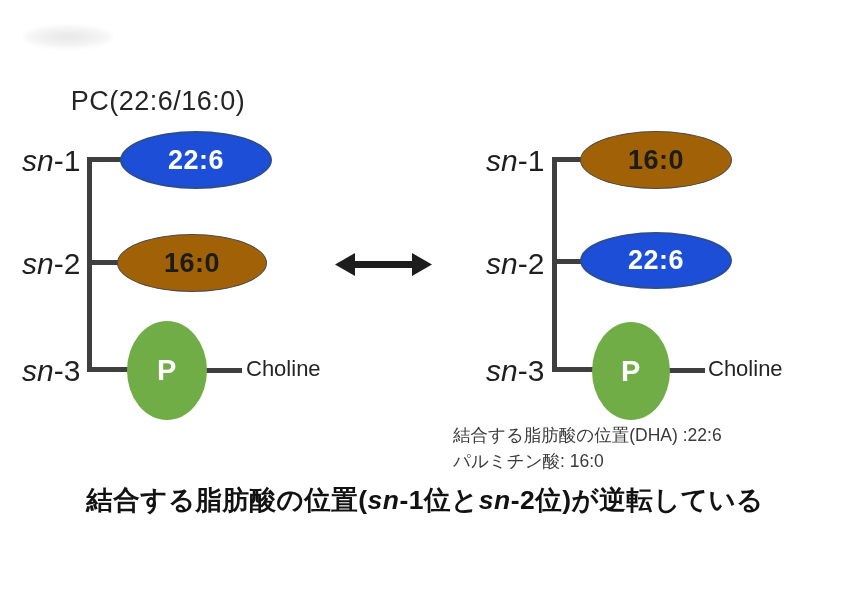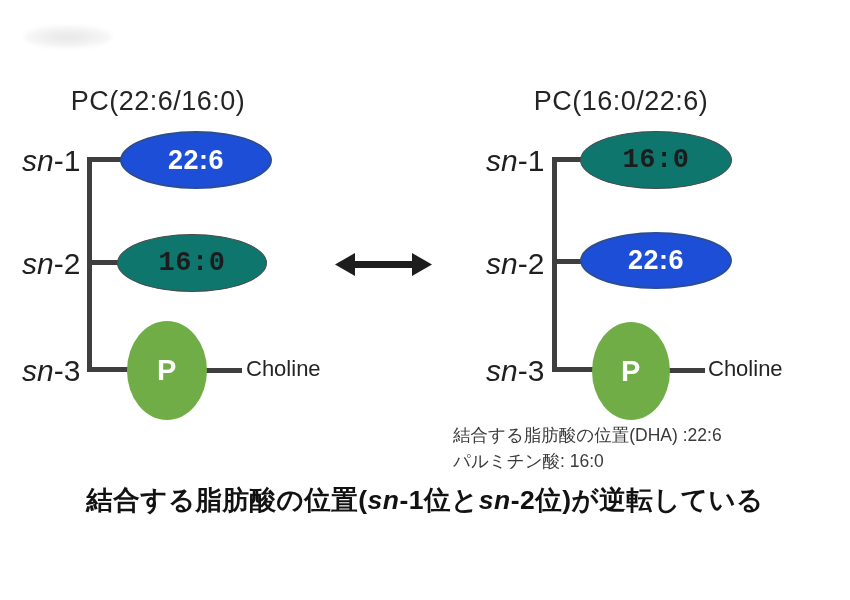--- a/index.html
+++ b/index.html
@@ -14,21 +14,21 @@
   }
   .title{position:absolute;font-size:27px;letter-spacing:0.5px;text-align:center;width:212px;color:#242424;}
   .snlabel{position:absolute;font-size:30px;color:#1f1f1f;}
   .it{font-style:italic;}
   .vline,.hline{position:absolute;background:#3f3f3f;}
   .node{
     position:absolute;display:flex;align-items:center;justify-content:center;
     border-radius:50%;font-weight:bold;font-size:27px;letter-spacing:0.5px;box-sizing:border-box;
   }
   .node.dha{background:#1d4ed8;border:2px solid #2c4d8e;color:#ffffff;}
-  .node.empty{background:#0f766e;border:1.5px solid #4a4a4a;color:#1c1c1c;font-family:Liberation Mono, monospace;}
+  .node.empty{background:#a16207;border:1.5px solid #4a4a4a;color:#1c1c1c;}
   .node.phos{background:#70ad47;border:none;color:#ffffff;font-size:29px;}
   .choline{position:absolute;font-size:22px;color:#242424;}
   .anno{position:absolute;left:453px;top:422px;font-size:17.5px;line-height:26px;color:#3a3a3a;}
   .caption{
     position:absolute;left:0;top:482px;width:850px;text-align:center;
     font-weight:bold;font-size:26.5px;color:#121212;letter-spacing:0.5px;
   }
   .arrow-svg{position:absolute;left:335px;top:249px;}
 </style>
 </head>
@@ -54,21 +54,20 @@
   <div class="node empty" style="left:117px;top:234px;width:150px;height:58px;">16:0</div>
   <div class="node phos" style="left:127px;top:321px;width:80px;height:99px;">P</div>
   <div class="choline" style="left:246px;top:356px;">Choline</div>
 
   <svg class="arrow-svg" width="97" height="31" viewBox="0 0 97 31">
     <rect x="15" y="12" width="67" height="7" fill="#1d1d1d"></rect>
     <polygon points="0,15.5 20,4 20,27" fill="#1d1d1d"></polygon>
     <polygon points="97,15.5 77,4 77,27" fill="#1d1d1d"></polygon>
   </svg>
 
-  <div class="title" style="left:515px;top:86px;">PC(16:0/22:6)</div>
 
   <div class="vline" style="left:552px;top:157px;width:5px;height:215px;"></div>
   <div class="hline" style="left:552px;top:157px;width:31px;height:5px;"></div>
   <div class="hline" style="left:552px;top:259px;width:31px;height:5px;"></div>
   <div class="hline" style="left:552px;top:367px;width:43px;height:5px;"></div>
   <div class="hline" style="left:668px;top:368px;width:37px;height:5px;"></div>
 
   <div class="snlabel" style="left:486px;top:144px;"><span class="it">sn</span><span>-1</span></div>
   <div class="snlabel" style="left:486px;top:247px;"><span class="it">sn</span><span>-2</span></div>
   <div class="snlabel" style="left:486px;top:354px;"><span class="it">sn</span><span>-3</span></div>

